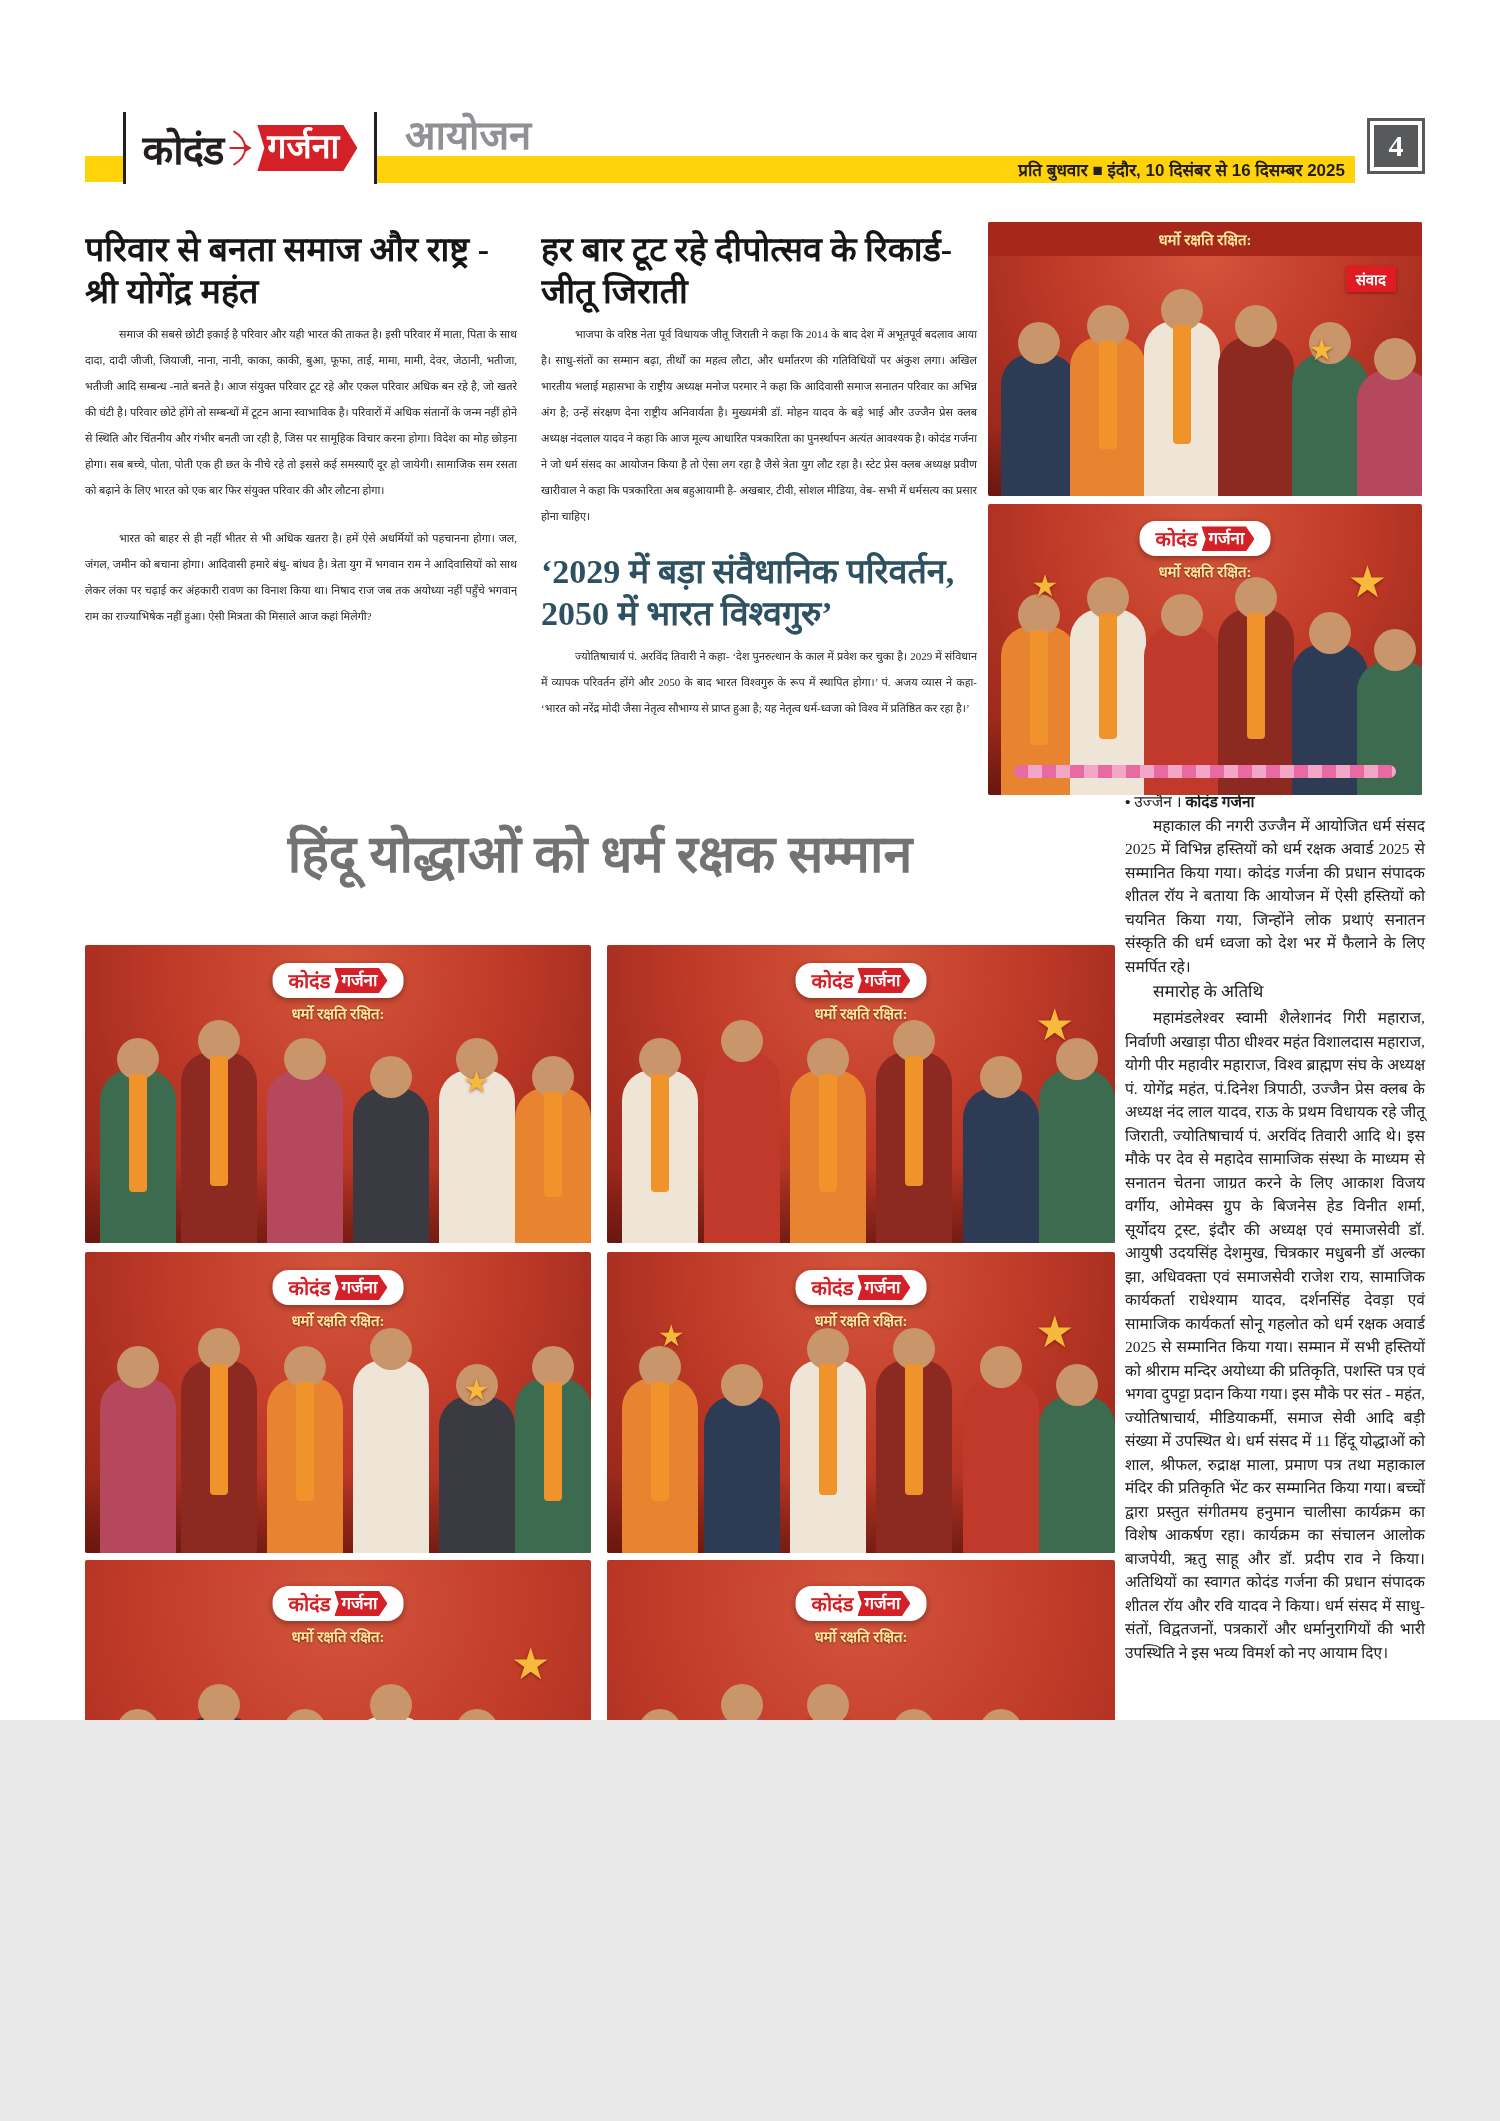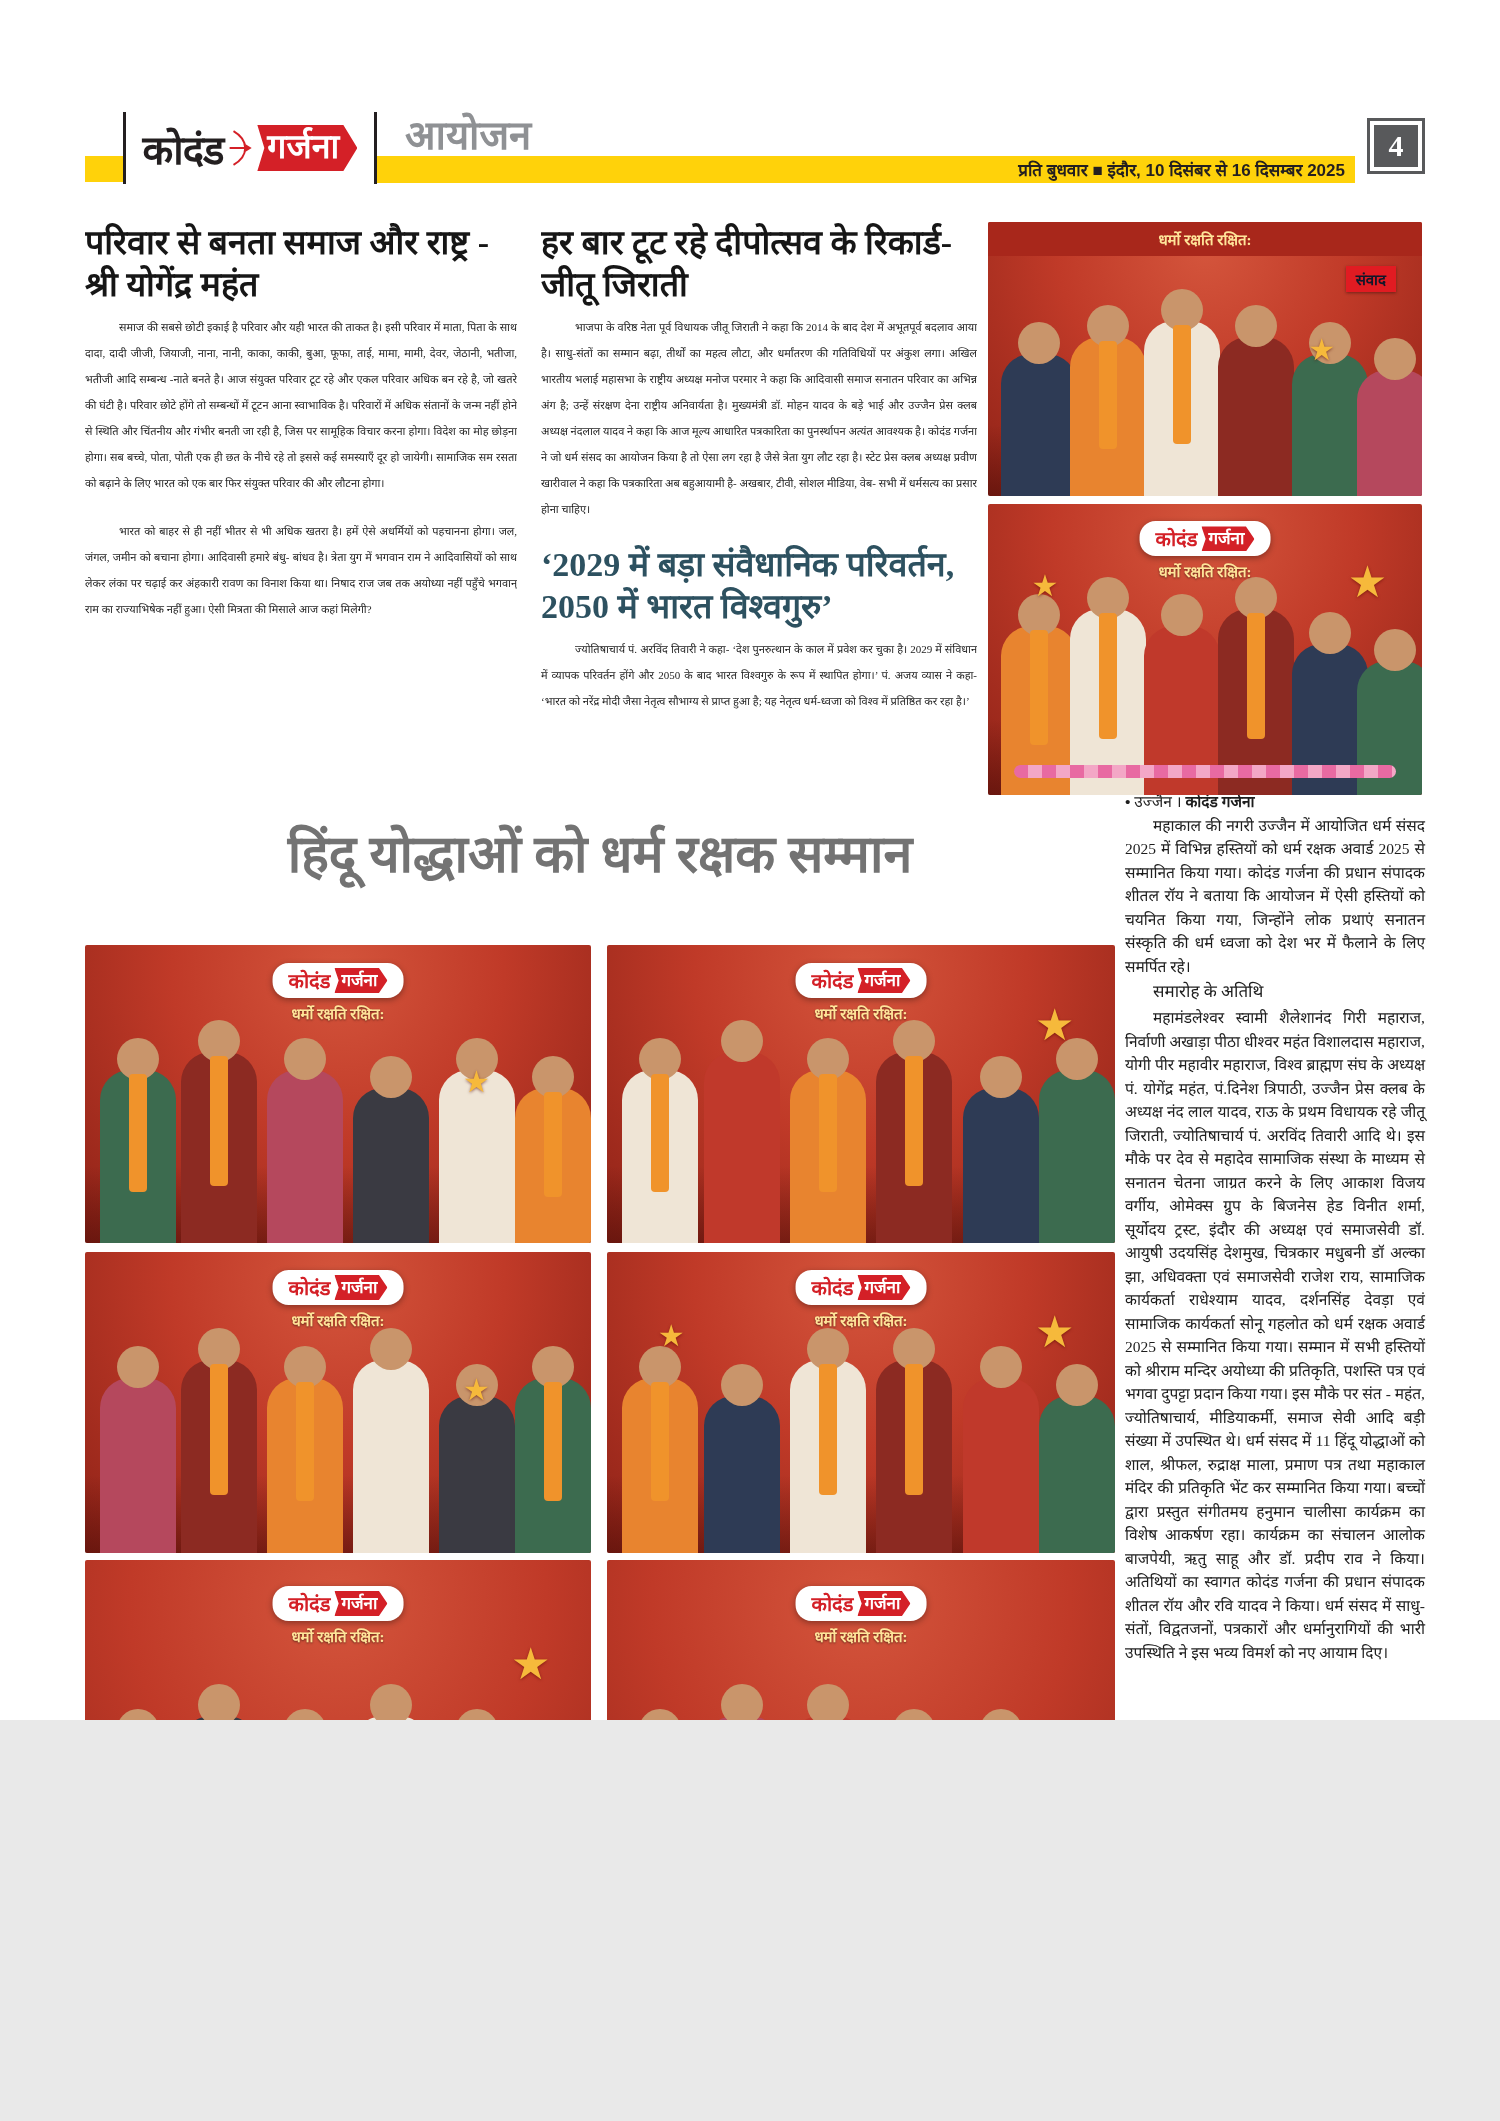--- a/index.html
+++ b/index.html
@@ -35,21 +35,21 @@
   .page-badge{
     position:absolute;left:1367px;top:118px;width:52px;height:50px;
     background:#58595b;border:3px solid #58595b;box-shadow:inset 0 0 0 4px #ffffff;
     display:flex;align-items:center;justify-content:center;
   }
   .page-badge span{color:#ffffff;font-weight:700;font-size:30px;font-family:"Liberation Serif",serif;}
   
   .col{position:absolute;top:222px;}
   .col-left{left:85px;width:432px;max-height:606px;overflow:hidden;}
   .col-mid{left:541px;width:436px;max-height:606px;overflow:hidden;}
-  .headline{font-weight:700;font-size:34px;line-height:42px;color:#161616;margin:0 0 8px 0;}
+  .headline{font-weight:700;font-size:34px;line-height:42px;color:#161616;margin:7px 0 8px 0;}
   .headline.teal{color:#2d5160;}
   .body-text{font-size:11px;line-height:26px;text-align:justify;margin:0;text-indent:34px;}
   .article + .article{display:block;margin-top:22px;}
   
   .feature-head{
     position:absolute;left:85px;top:826px;width:1030px;text-align:center;
     font-weight:700;font-size:52px;line-height:58px;color:#737373;
   }
   .feature-sub{
     position:absolute;left:85px;top:890px;width:1030px;text-align:center;
@@ -74,21 +74,21 @@
   .ph-sub{
     position:absolute;top:calc(6% + 40px);left:0;right:0;text-align:center;
     font-weight:700;font-size:15px;color:#ffe59a;z-index:3;text-shadow:0 1px 2px rgba(0,0,0,.5);
   }
   .ph-strip{
     position:absolute;top:0;left:0;right:0;height:34px;background:#a8271b;z-index:3;
     display:flex;align-items:center;justify-content:center;
     font-weight:700;font-size:15px;color:#ffe59a;
   }
   .ph-badge{
-    position:absolute;top:44px;right:6%;background:#e11b22;color:#0f172a;font-weight:700;
+    position:absolute;top:44px;right:6%;background:#e11b22;color:#ffffff;font-weight:700;
     font-size:15px;padding:3px 10px;z-index:3;box-shadow:0 1px 3px rgba(0,0,0,.4);
   }
   .star{position:absolute;color:#f6b93b;text-shadow:0 1px 3px rgba(90,10,5,.6);z-index:2;}
   .st1{top:18%;right:8%;font-size:44px;}
   .st2{top:40%;right:20%;font-size:30px;}
   .st3{top:22%;left:10%;font-size:30px;}
   .garland{position:absolute;bottom:6%;left:6%;right:6%;height:13px;border-radius:7px;z-index:2;
     background:repeating-linear-gradient(90deg,#e86aa2 0 14px,#f3a7c6 14px 28px);}
   .person{position:absolute;bottom:0;width:76px;border-radius:30px 30px 0 0;z-index:1;}
   .person::before{content:"";position:absolute;left:50%;transform:translateX(-50%);top:-32px;

